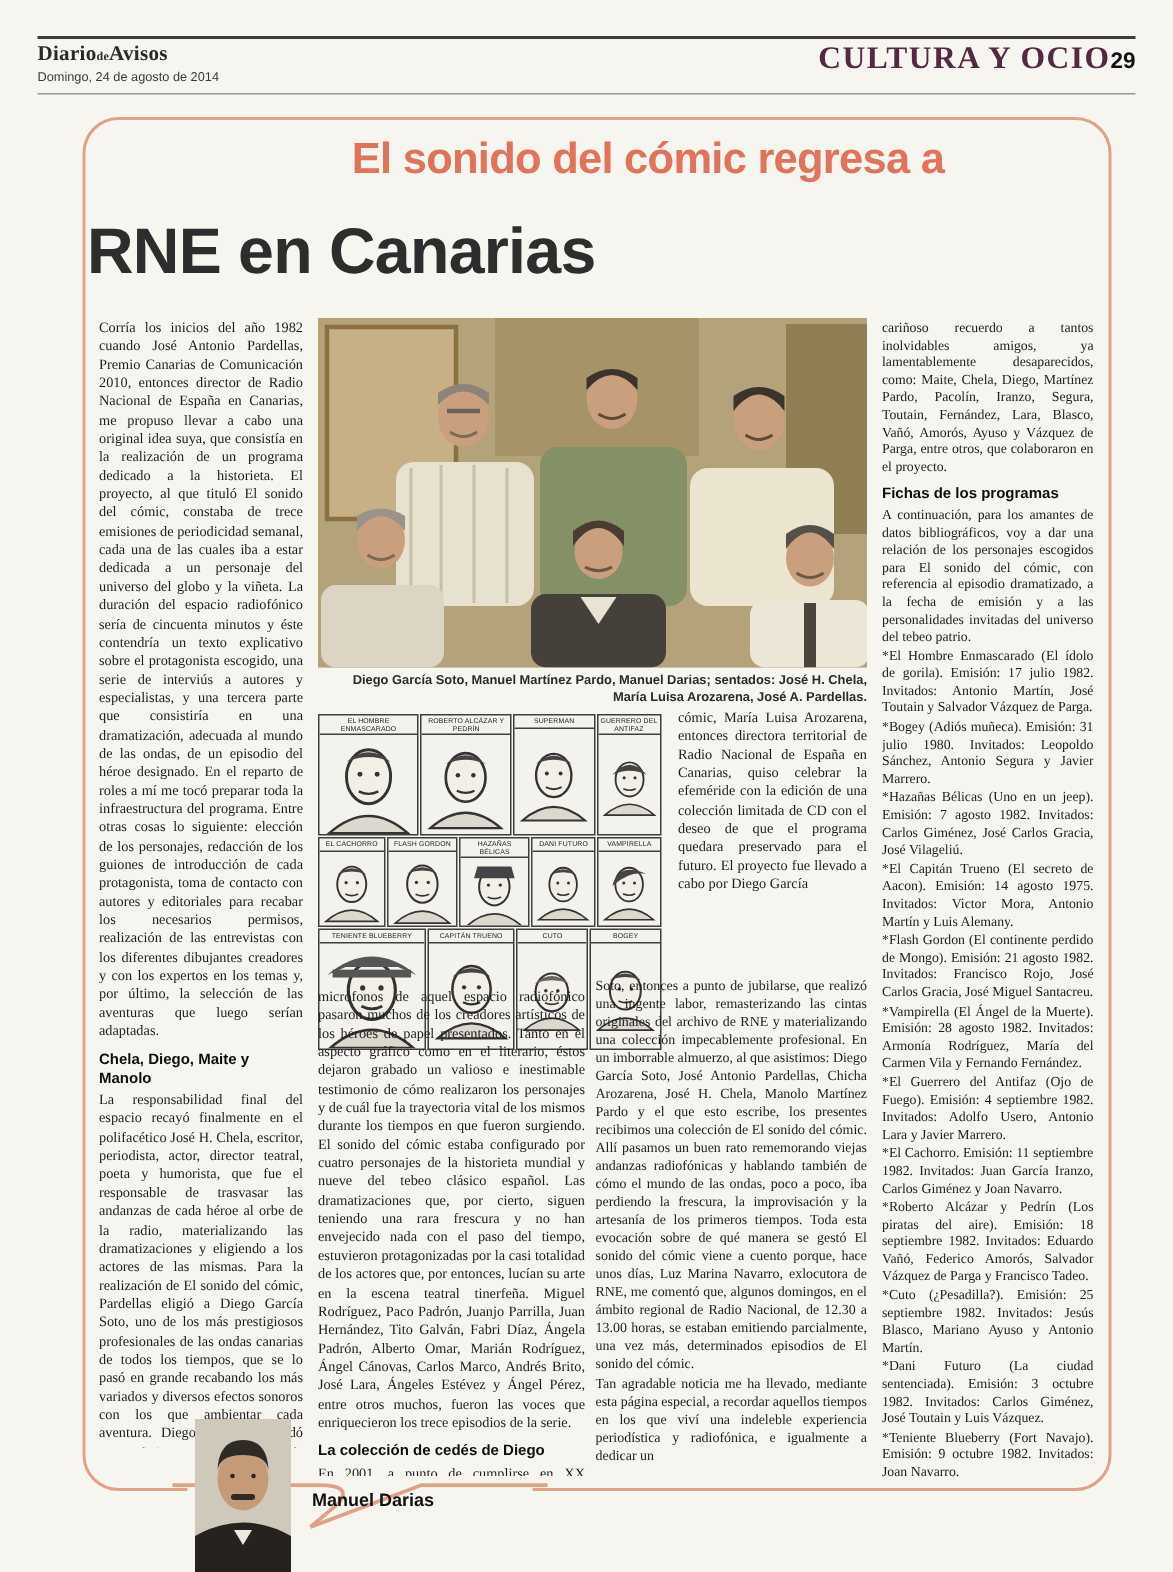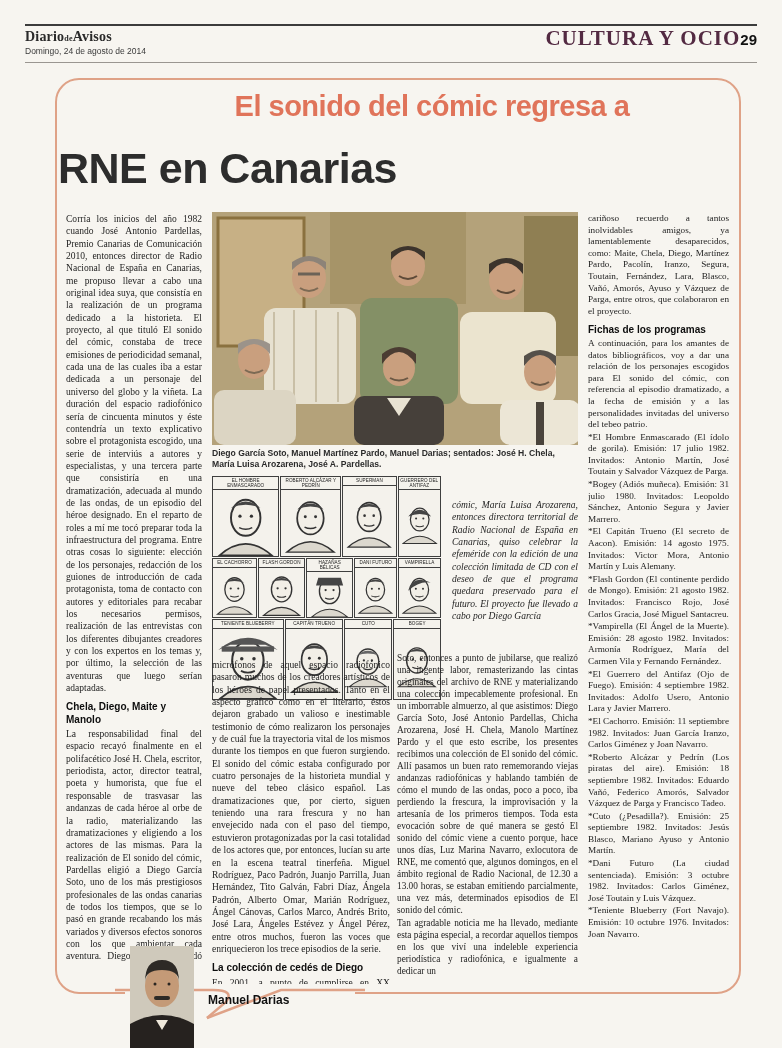--- a/index.html
+++ b/index.html
@@ -28,31 +28,31 @@
   #headline2{left:58px;top:144px;width:676px;text-align:left;font-family:"Liberation Sans",sans-serif;
              font-weight:bold;font-size:43px;letter-spacing:-.5px;color:#2d2d2d;}
 
   
   .bodycol{font-size:9.55px;line-height:12.35px;}
   .bodycol p{margin:0;text-align:justify;}
   .subhead{font-family:"Liberation Sans",sans-serif;font-weight:bold;font-size:10px;
            margin:7px 0 2px 0;color:#0e0e0e;}
   #col1{left:66px;top:213px;width:136px;height:752px;overflow:hidden;}
   #col2{left:212px;top:659px;width:178px;height:325px;overflow:hidden;}
-  #col3a{left:452px;top:499px;width:126px;height:173px;overflow:hidden;font-style:italic;}
+  #col3a{left:452px;top:473px;width:126px;height:173px;overflow:hidden;}
   #col3b{left:397px;top:652px;width:181px;height:335px;overflow:hidden;font-size:9.3px;line-height:12px;}
   #col3b p+p{margin-top:1px;}
   #col4{left:588px;top:213px;width:141px;height:772px;overflow:hidden;font-size:9.2px;line-height:11.6px;}
   #col4 p+p{margin-top:1px;}
 
   
   #photo-wrap{left:212px;top:212px;width:366px;}
   #main-photo{width:366px;height:233px;display:block;background:#b9a87e;}
   #photo-caption{margin-top:3px;font-family:"Liberation Sans",sans-serif;font-weight:bold;
-                 font-size:8.6px;line-height:10.5px;color:#2b2b2b;text-align:left;}
+                 font-size:8.6px;line-height:10.5px;color:#2b2b2b;text-align:right;}
 
   
   #comic-grid{left:212px;top:476px;width:229px;height:181px;display:flex;flex-direction:column;gap:1px;}
   .comic-row{display:flex;gap:1px;flex:1;}
   .panel{border:1px solid #3f3f3f;background:#f4f2ec;display:flex;flex-direction:column;overflow:hidden;}
   .panel-label{font-family:"Liberation Sans",sans-serif;font-size:4.6px;line-height:5.2px;
                text-align:center;border-bottom:1px solid #3f3f3f;padding:1px 1px;color:#222;
                letter-spacing:.1px;min-height:6px;text-transform:uppercase;}
   .panel svg{flex:1;width:100%;}
 
@@ -316,29 +316,30 @@
     <p>Soto, entonces a punto de jubilarse, que realizó una ingente labor, remasterizando las cintas originales del archivo de RNE y materializando una colección impecablemente profesional. En un imborrable almuerzo, al que asistimos: Diego García Soto, José Antonio Pardellas, Chicha Arozarena, José H. Chela, Manolo Martínez Pardo y el que esto escribe, los presentes recibimos una colección de El sonido del cómic. Allí pasamos un buen rato rememorando viejas andanzas radiofónicas y hablando también de cómo el mundo de las ondas, poco a poco, iba perdiendo la frescura, la improvisación y la artesanía de los primeros tiempos.  Toda esta evocación sobre de qué manera se gestó El sonido del cómic viene a cuento porque, hace unos días, Luz Marina Navarro, exlocutora de RNE, me comentó que, algunos domingos, en el ámbito regional de Radio Nacional, de 12.30 a 13.00 horas, se estaban emitiendo parcialmente, una vez más, determinados episodios de El sonido del cómic.</p>
     <p>Tan agradable noticia me ha llevado, mediante esta página especial, a recordar aquellos tiempos en los que viví una indeleble experiencia periodística y radiofónica, e igualmente a dedicar un</p>
   </div>
 
   <div class="abs bodycol" id="col4">
     <p>cariñoso recuerdo a tantos inolvidables amigos, ya lamentablemente desaparecidos, como: Maite, Chela, Diego, Martínez Pardo, Pacolín, Iranzo, Segura, Toutain, Fernández, Lara, Blasco, Vañó, Amorós, Ayuso y Vázquez de Parga, entre otros, que colaboraron en el proyecto.</p>
     <div class="subhead">Fichas de los programas</div>
     <p>A continuación, para los amantes de datos bibliográficos, voy a dar una relación de los personajes escogidos para El sonido del cómic, con referencia al episodio dramatizado, a la fecha de emisión y a las personalidades invitadas del universo del tebeo patrio.</p>
     <p>*El Hombre Enmascarado (El ídolo de gorila). Emisión: 17 julio 1982. Invitados: Antonio Martín, José Toutain y Salvador Vázquez de Parga.</p>
     <p>*Bogey (Adiós muñeca). Emisión: 31 julio 1980. Invitados: Leopoldo Sánchez, Antonio Segura y Javier Marrero.</p>
+    <p>*Hazañas Bélicas (Uno en un jeep). Emisión: 7 agosto 1982. Invitados: Carlos Giménez, José Carlos Gracia, José Vilageliú.</p>
     <p>*El Capitán Trueno (El secreto de Aacon). Emisión: 14 agosto 1975. Invitados: Victor Mora, Antonio Martín y Luis Alemany.</p>
     <p>*Flash Gordon (El continente perdido de Mongo). Emisión: 21 agosto 1982. Invitados: Francisco Rojo, José Carlos Gracia, José Miguel Santacreu.</p>
     <p>*Vampirella (El Ángel de la Muerte). Emisión: 28 agosto 1982. Invitados: Armonía Rodríguez, María del Carmen Vila y Fernando Fernández.</p>
     <p>*El Guerrero del Antifaz (Ojo de Fuego). Emisión: 4 septiembre 1982. Invitados: Adolfo Usero, Antonio Lara y Javier Marrero.</p>
     <p>*El Cachorro. Emisión: 11 septiembre 1982. Invitados: Juan García Iranzo, Carlos Giménez y Joan Navarro.</p>
     <p>*Roberto Alcázar y Pedrín (Los piratas del aire). Emisión: 18 septiembre 1982. Invitados: Eduardo Vañó, Federico Amorós, Salvador Vázquez de Parga y Francisco Tadeo.</p>
     <p>*Cuto (¿Pesadilla?). Emisión: 25 septiembre 1982. Invitados: Jesús Blasco, Mariano Ayuso y Antonio Martín.</p>
     <p>*Dani Futuro (La ciudad sentenciada). Emisión: 3 octubre 1982. Invitados: Carlos Giménez, José Toutain y Luis Vázquez.</p>
-    <p>*Teniente Blueberry (Fort Navajo). Emisión: 10 octubre 1976. Invitados: Joan Navarro.</p>
+    <p>*Teniente Blueberry (Fort Navajo). Emisión: 9 octubre 1982. Invitados: Joan Navarro.</p>
 
   </div>
 
   <svg class="abs" id="swoosh" viewBox="0 0 250 56">
     <rect x="10" y="20" width="230" height="8" fill="#f7f5f0"></rect>
     <path d="M-5 24 H98 Q120 24 111 36 L92 52" fill="none" stroke="#dfa287" stroke-width="2.5"></path>
     <path d="M92 52 Q140 34 166 24 H255" fill="none" stroke="#dfa287" stroke-width="2.5"></path>
   </svg>
 
   <svg class="abs" id="byline-photo" viewBox="0 0 64 102" preserveAspectRatio="none">

